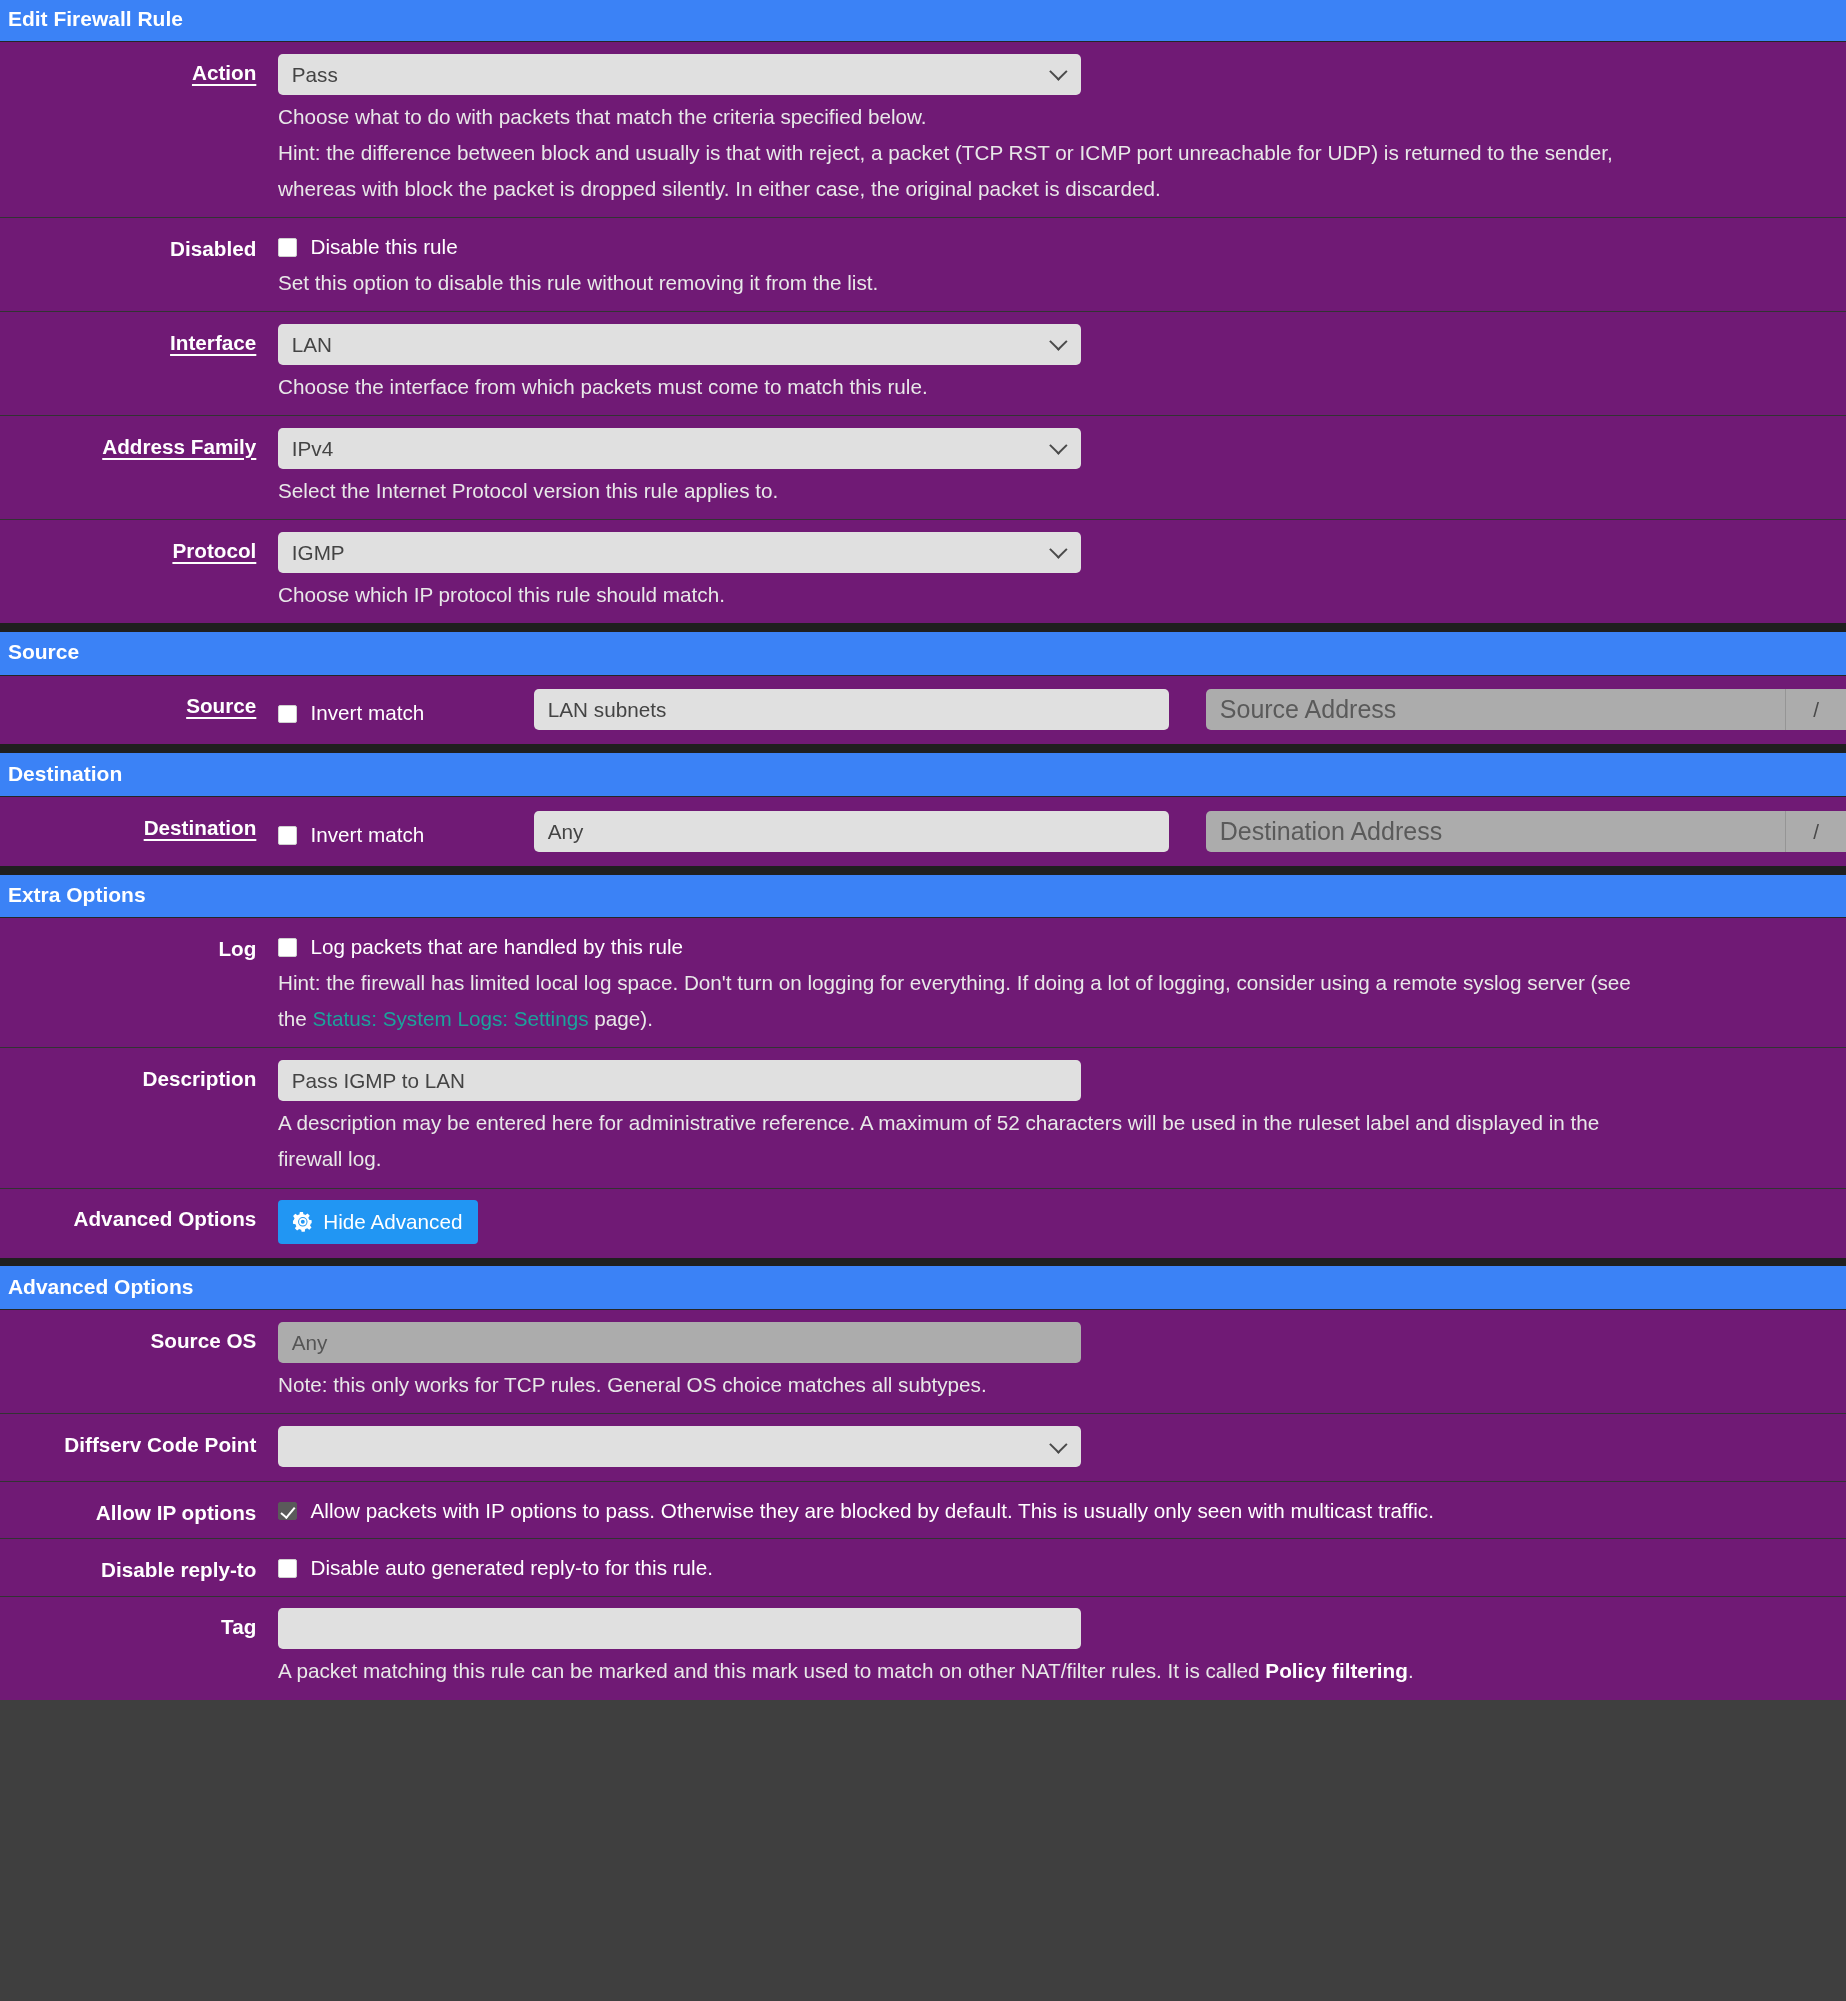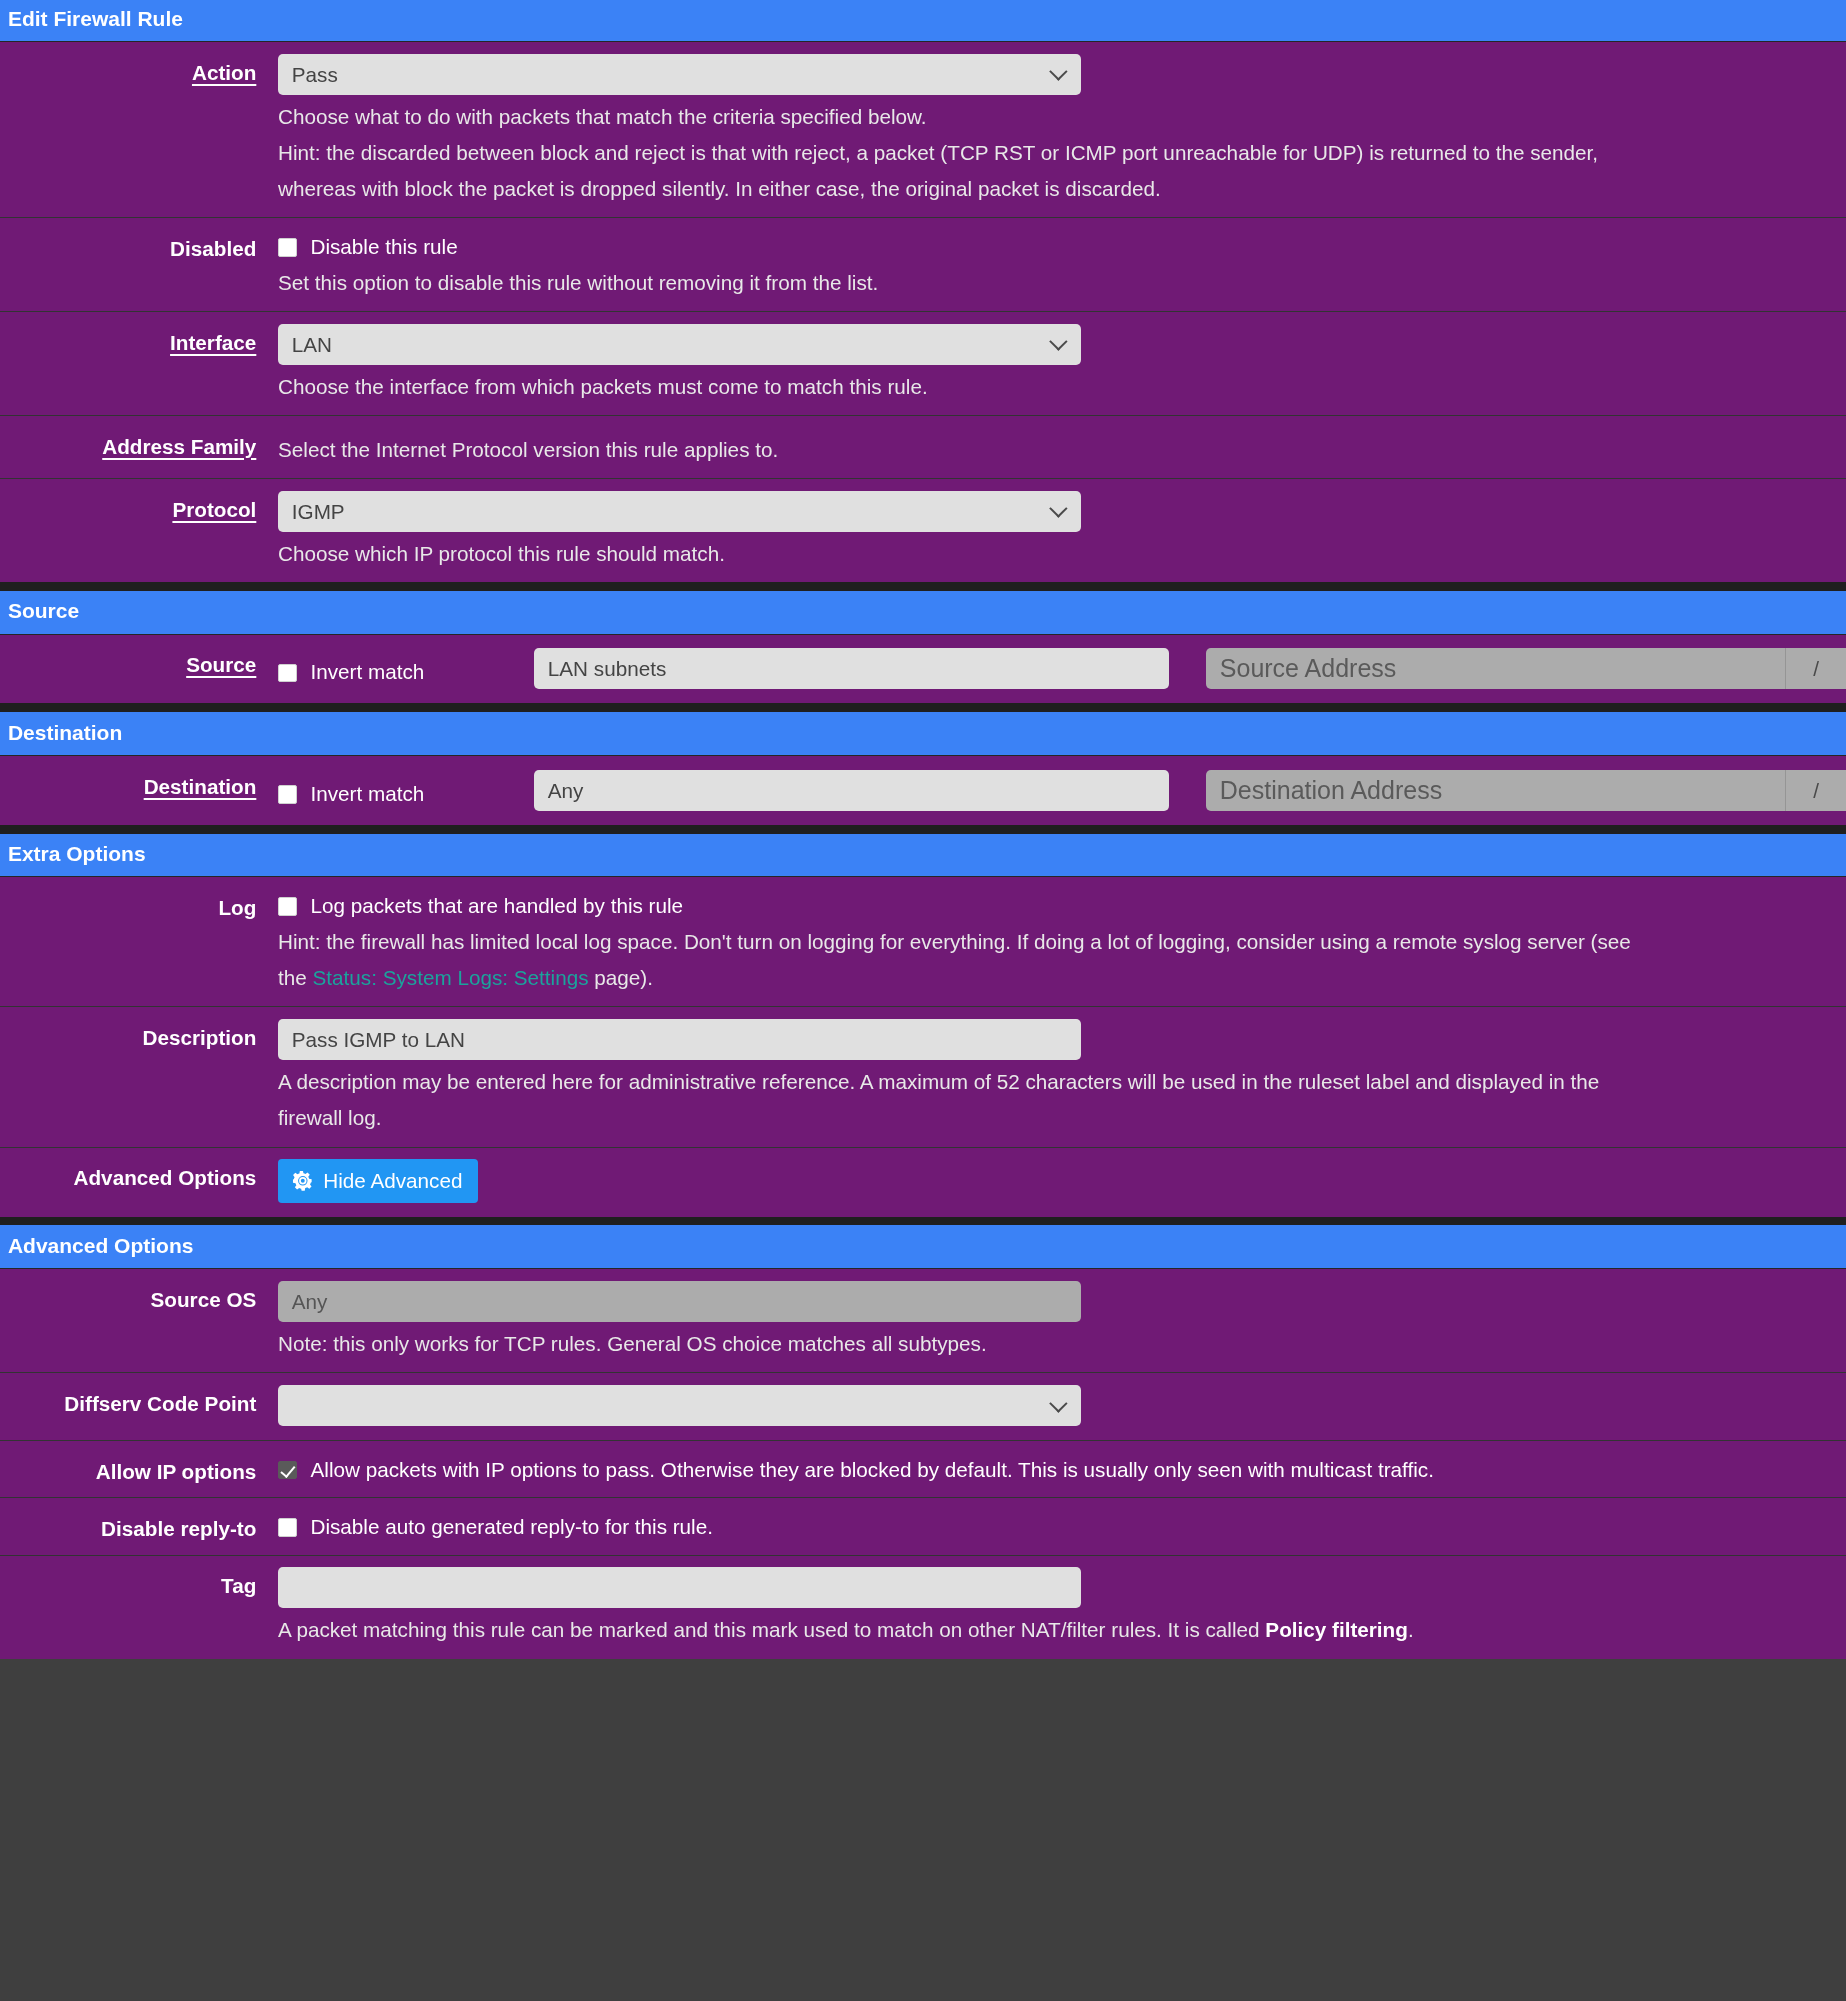--- a/index.html
+++ b/index.html
@@ -183,21 +183,21 @@
   <div class="frow">
     <div class="flabel">
       <span class="req">Action</span>
     </div>
     <div class="fbody">
       <div class="selwrap">
         <div class="sel">Pass</div>
         <span class="caret"></span>
       </div>
       <div class="help">Choose what to do with packets that match the criteria specified below.</div>
-      <div class="help">Hint: the discarded between block and reject is that with reject, a packet (TCP RST or ICMP port unreachable for UDP) is returned to the sender,</div>
+      <div class="help">Hint: the difference between block and usually is that with reject, a packet (TCP RST or ICMP port unreachable for UDP) is returned to the sender,</div>
       <div class="help">whereas with block the packet is dropped silently. In either case, the original packet is discarded.</div>
     </div>
   </div>
 
   <div class="frow">
     <div class="flabel">Disabled</div>
     <div class="fbody">
       <div class="ckline">
         <span class="ckbox"></span>
         <span class="cklabel">Disable this rule</span>
@@ -217,20 +217,24 @@
       </div>
       <div class="help">Choose the interface from which packets must come to match this rule.</div>
     </div>
   </div>
 
   <div class="frow">
     <div class="flabel">
       <span class="req">Address Family</span>
     </div>
     <div class="fbody">
+      <div class="selwrap">
+        <div class="sel">IPv4</div>
+        <span class="caret"></span>
+      </div>
       <div class="help">Select the Internet Protocol version this rule applies to.</div>
     </div>
   </div>
 
   <div class="frow nob">
     <div class="flabel">
       <span class="req">Protocol</span>
     </div>
     <div class="fbody">
       <div class="selwrap">

